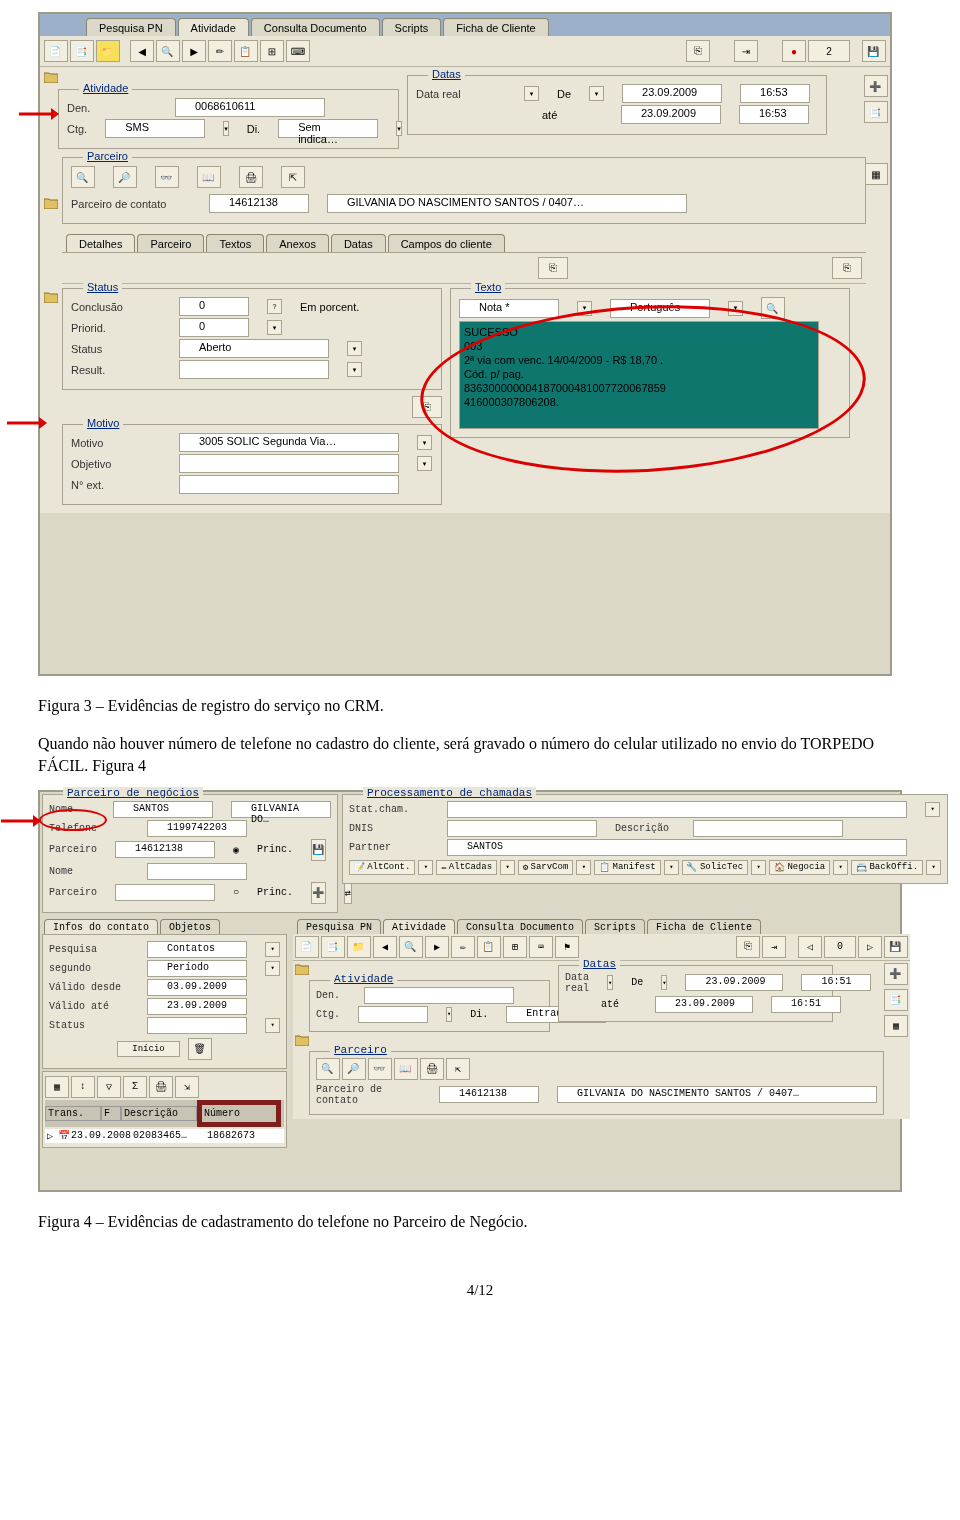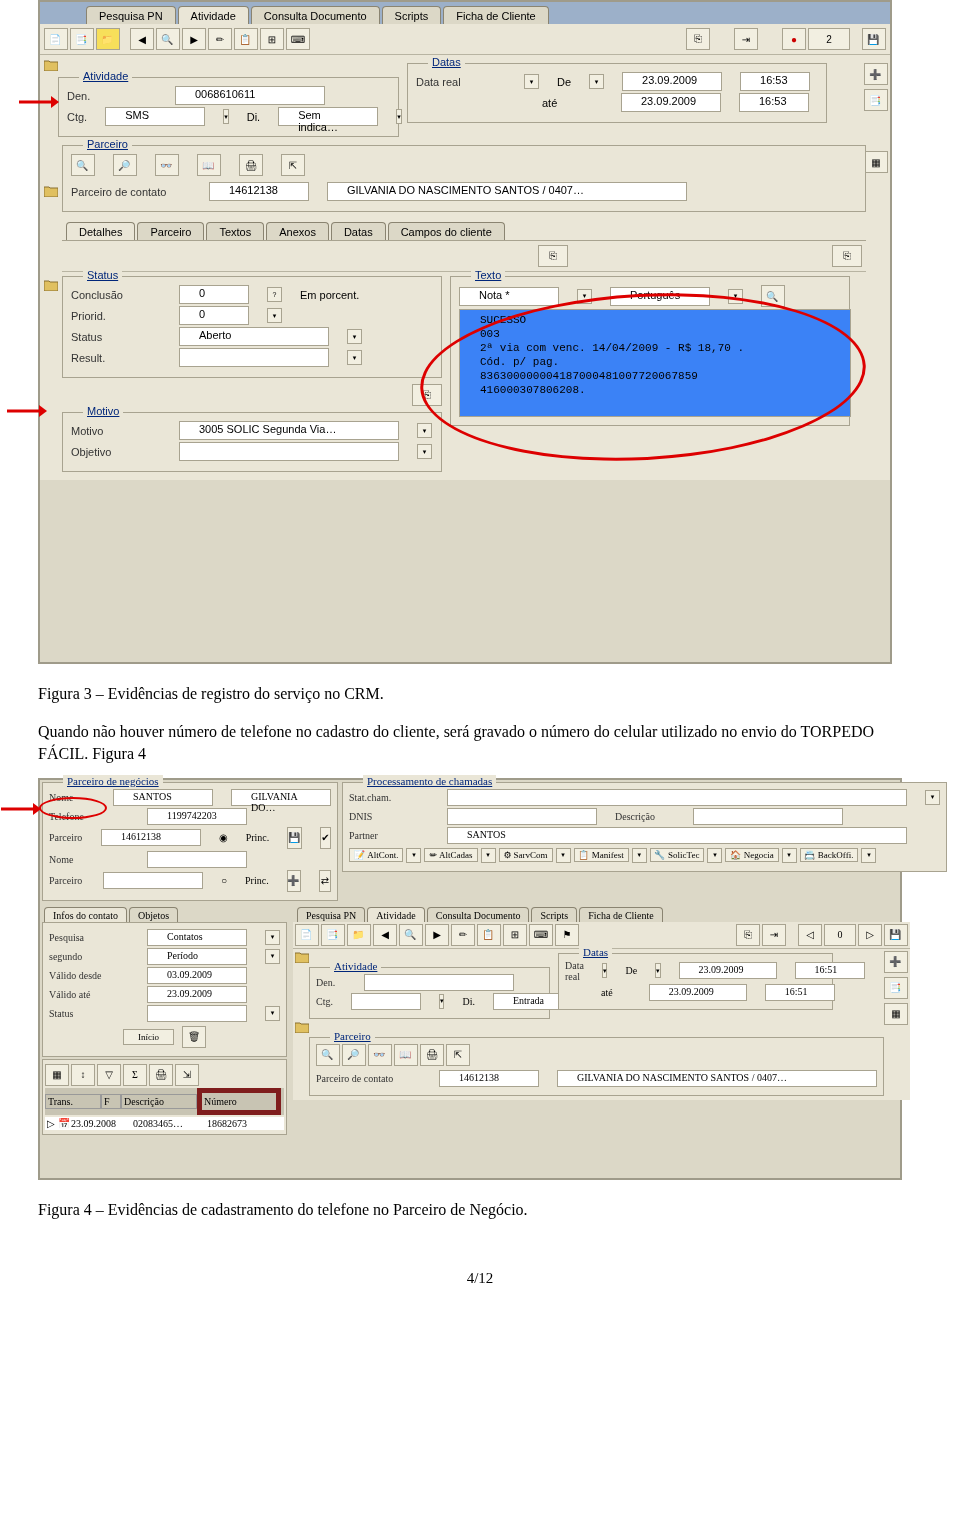--- a/index.html
+++ b/index.html
@@ -1,38 +1,38 @@
 <!DOCTYPE html>
 <html><head>
 <meta charset="utf-8">
 <style>
 html,body{margin:0;padding:0;background:#fff;font-family:"Times New Roman",serif;font-size:15px;color:#000}
-.page{width:960px;margin:0 auto;position:relative}
+.page{width:960px;margin:12px auto;position:relative}
 .shot{width:850px;margin:0 0 0 38px;position:relative;font-family:Tahoma,Arial,sans-serif;font-size:11px;color:#000;background:#dcd8c7;border:2px solid #9f9b8a}
-.shot2{width:860px;margin:0 0 0 38px;position:relative;font-family:Liberation Serif, serif;font-size:11px;color:#000;background:#dcd8c7;border:2px solid #9f9b8a}
+.shot2{width:860px;margin:0 0 0 38px;position:relative;font-family:Liberation Mono, monospace;font-size:11px;color:#000;background:#dcd8c7;border:2px solid #9f9b8a}
 .tabbar{display:flex;align-items:flex-end;height:22px;padding-left:46px;background:#9cb0c9}
 .tab{padding:3px 12px 2px 12px;background:#dcd8c7;border:1px solid #8a8471;border-bottom:none;border-radius:4px 4px 0 0;margin-right:2px;font-size:11px;cursor:pointer}
 .tab.active{background:#eae6d7;font-weight:normal}
 .toolbar{display:flex;gap:2px;padding:4px 4px;background:#eae6d7;border-bottom:1px solid #b8b4a2;align-items:center}
 .toolbar .spacer{flex:1}
 .btn{width:22px;height:20px;background:#f2efe1;border:1px solid #a8a390;display:flex;align-items:center;justify-content:center;font-size:10px;cursor:pointer}
 .btn.small{width:28px}
 .body{padding:4px 4px;background:#eae6d7}
 .box{border:1px solid #a8a390;background:#eae6d7;padding:6px 8px 8px 8px;margin:4px 0;position:relative}
 .box-title{position:absolute;top:-8px;left:20px;background:#eae6d7;padding:0 4px;font-size:11px;text-decoration:underline;color:#00267a}
 .row{display:flex;align-items:center;gap:18px;margin:2px 0;font-size:11px}
 .row label{width:90px;color:#333}
 .row .fld{background:#fff;border:1px solid #a8a390;padding:1px 19px;height:15px;min-width:60px}
 .row .fld.sm{min-width:30px;width:30px}
 .row .fld.md{min-width:110px}
 .row .fld.lg{min-width:320px}
 .rowtabs{display:flex;align-items:flex-end;height:22px;padding-left:46px;background:#eae6d7;margin-top:6px}
 .twocol{display:flex;gap:8px;align-items:flex-start}
 .twocol>div{position:relative}
-.textarea{background:#3b82f6;border:1px solid #a8a390;padding:3px 20px;width:350px;height:100px;font-size:11px;line-height:14px;font-family:Liberation Mono, monospace}
+.textarea{background:#0f766e;border:1px solid #a8a390;padding:3px 4px;width:350px;height:100px;font-size:11px;line-height:14px;font-family:Liberation Sans, sans-serif}
 .folder-icon{width:14px;height:12px;display:inline-block}
 .folder-icon svg{width:14px;height:12px}
 .side-icons{position:absolute;right:2px;display:flex;flex-direction:column;gap:4px}
 .red-arrow{position:absolute;left:-40px;width:40px;height:8px}
 .red-arrow svg{width:40px;height:12px}
 .caption{font-family:"Times New Roman",serif;font-size:16px;padding:20px 38px 0 38px;line-height:1.3}
 .caption2{font-family:"Times New Roman",serif;font-size:16px;padding:6px 38px 0 38px;line-height:1.4}
 .pg{font-family:"Times New Roman",serif;font-size:15px;text-align:center;padding:50px 0 8px 0}
 .ellipse{position:absolute;border:3px solid #d00;border-radius:50%;pointer-events:none}
 .s2 .tabbar2{display:flex;align-items:flex-end;height:19px;padding-left:4px}
@@ -213,20 +213,24 @@
           <div class="row">
                 <label>Motivo</label>
             <span class="fld" style="min-width:180px">3005 SOLIC Segunda Via…</span>
             <span class="drop">▾</span>
               </div>
           <div class="row">
                 <label>Objetivo</label>
             <span class="fld" style="min-width:180px"></span>
             <span class="drop">▾</span>
               </div>
+          <div class="row">
+                <label>N° ext.</label>
+            <span class="fld" style="min-width:180px"></span>
+              </div>
         </div>
       </div>
       <div style="width:400px;position:relative">
         <div class="box">
           <span class="box-title">Texto</span>
           <div class="row">
             <span class="fld">Nota *</span>
             <span class="drop">▾</span>
             <span class="fld">Português</span>
             <span class="drop">▾</span>

